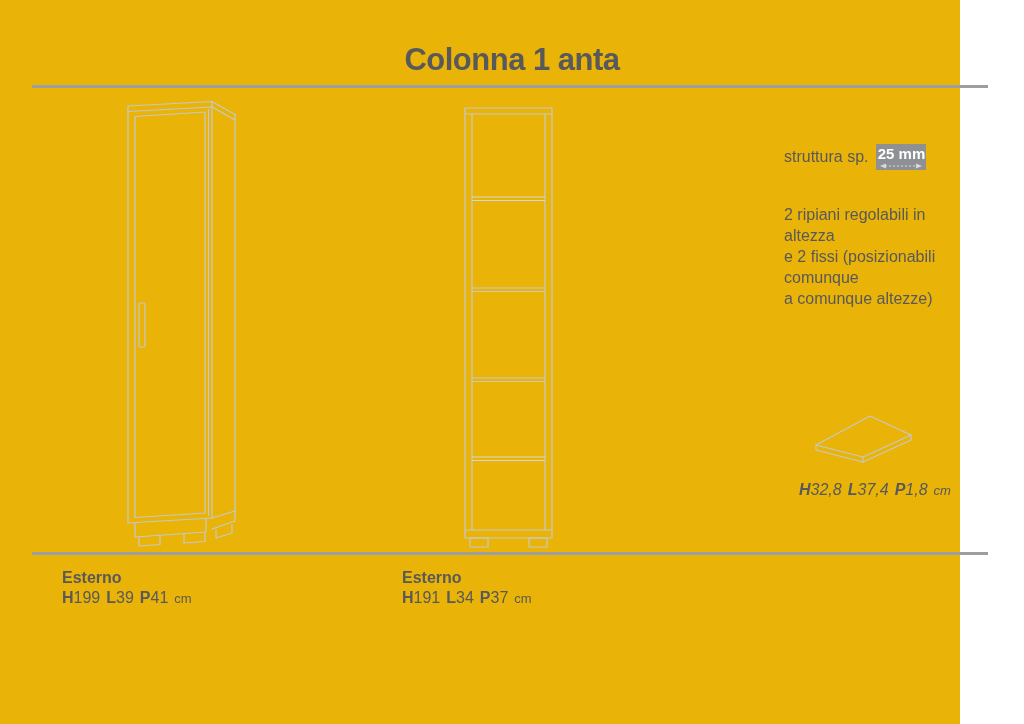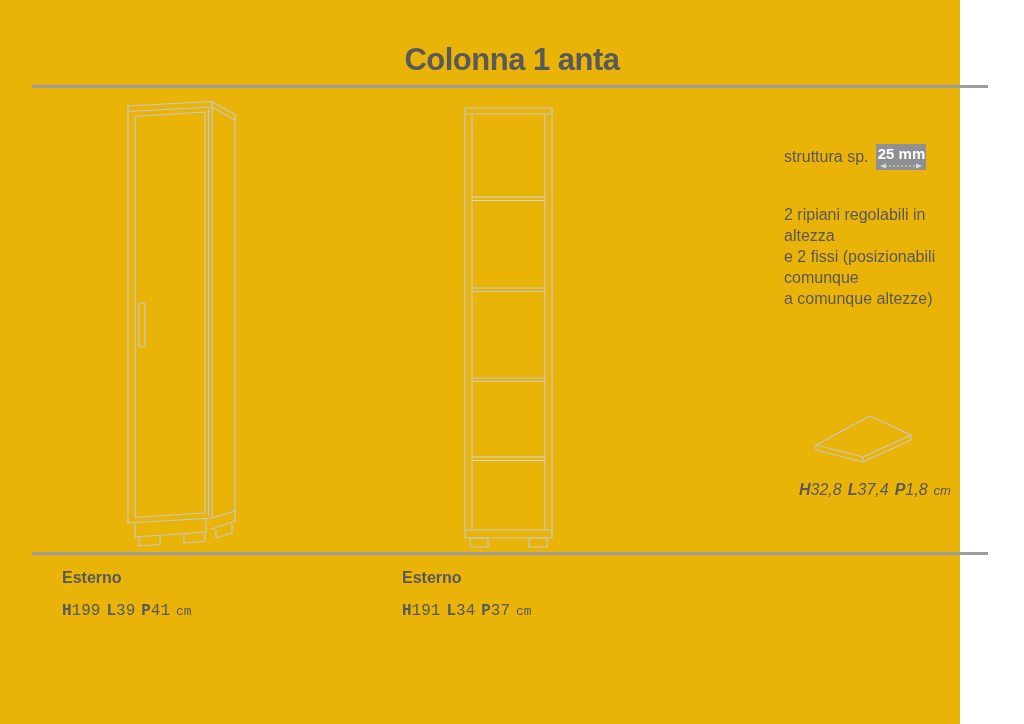--- a/index.html
+++ b/index.html
@@ -41,21 +41,21 @@
   .dims .lab{font-weight:bold;}
   .dims .grp{margin-right:6px;}
   .dims .unit{font-size:13px;}
 
   .shelf-dims{position:absolute;left:799px;top:481px;font-style:italic;}
 
   .spec-block{position:absolute;top:569px;width:220px;text-align:left;}
   .spec-esterno{left:62px;}
   .spec-interno{left:402px;}
   .spec-label{font-size:16px;font-weight:bold;}
-  .spec-block .dims{margin-top:15px;font-family:Liberation Mono, monospace;}
+  .spec-block .dims{margin-top:2px;}
   .peso-line{margin-top:10px;font-size:16px;}
   .peso-line .lab{font-weight:bold;}
 </style>
 </head>
 <body>
 
 <div class="page">
 
   <div class="page-title">Colonna 1 anta</div>
   <div class="rule title-rule"></div>

